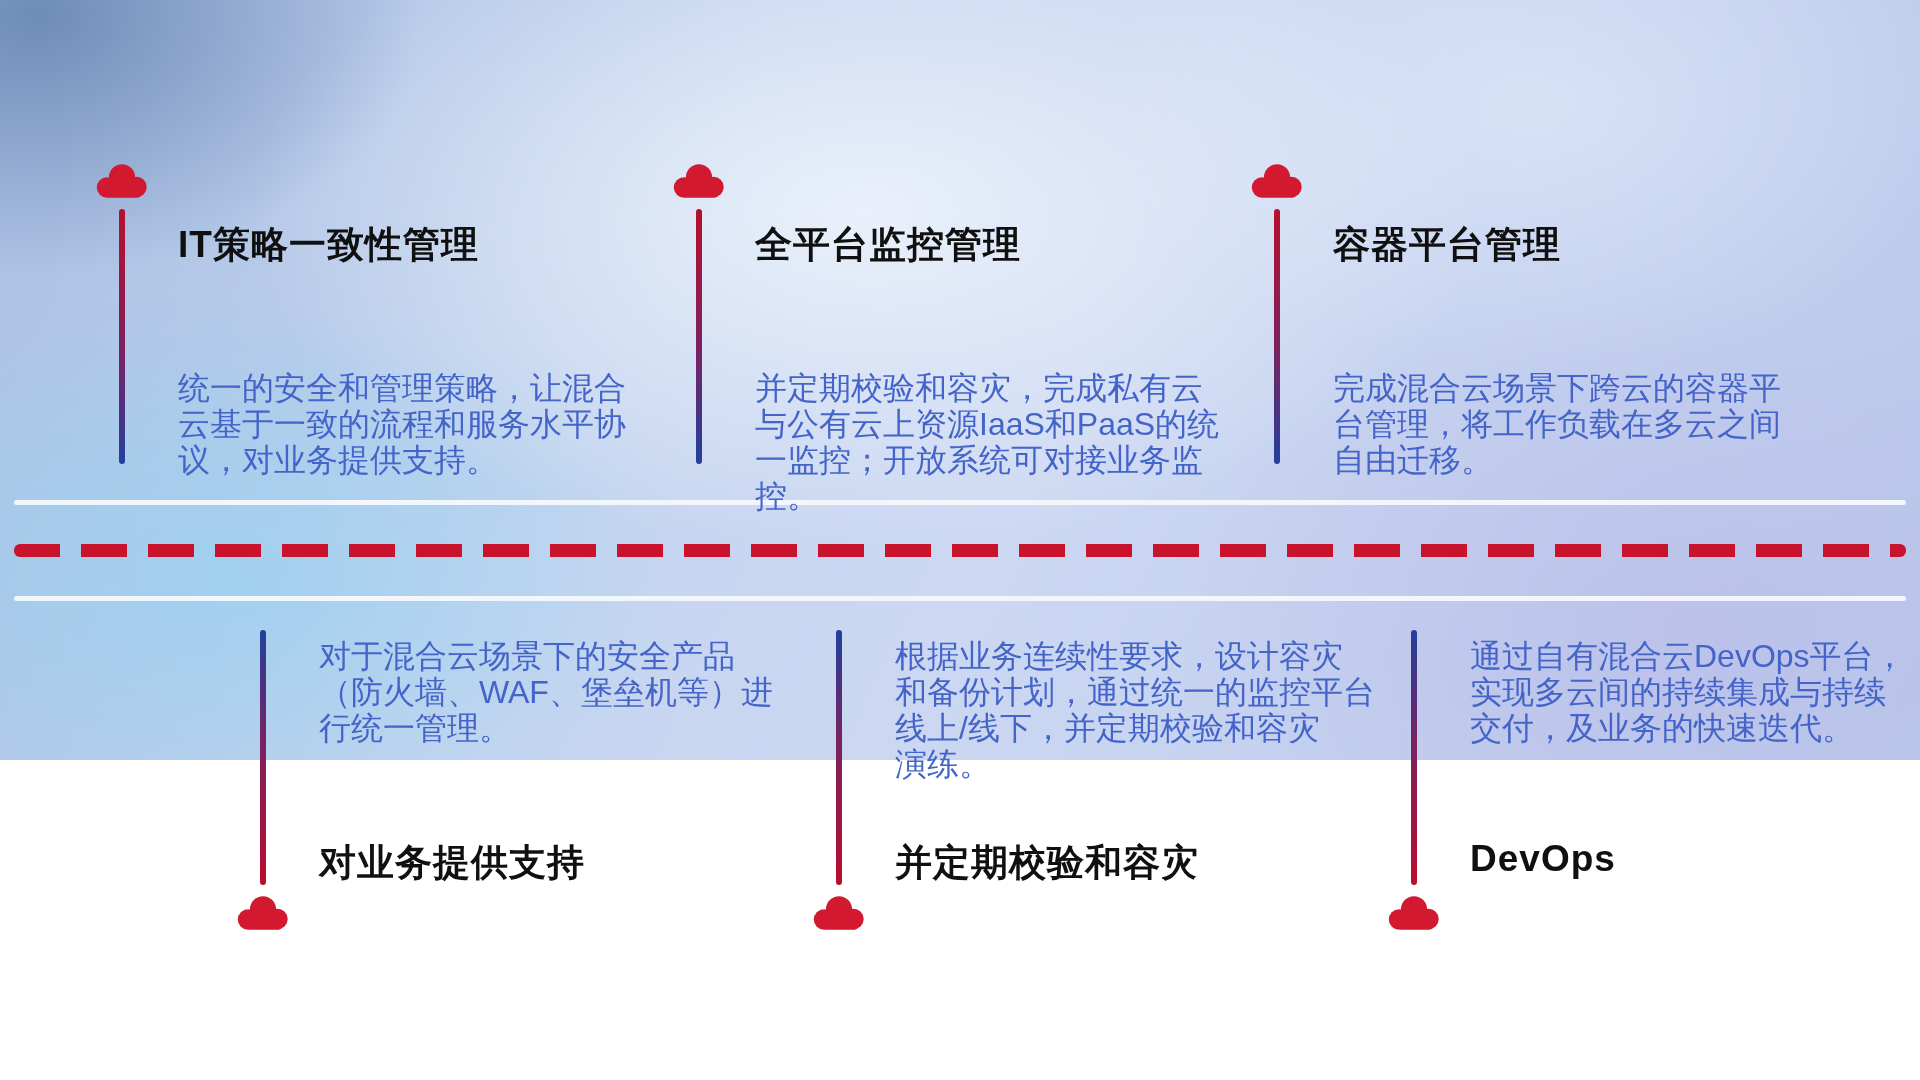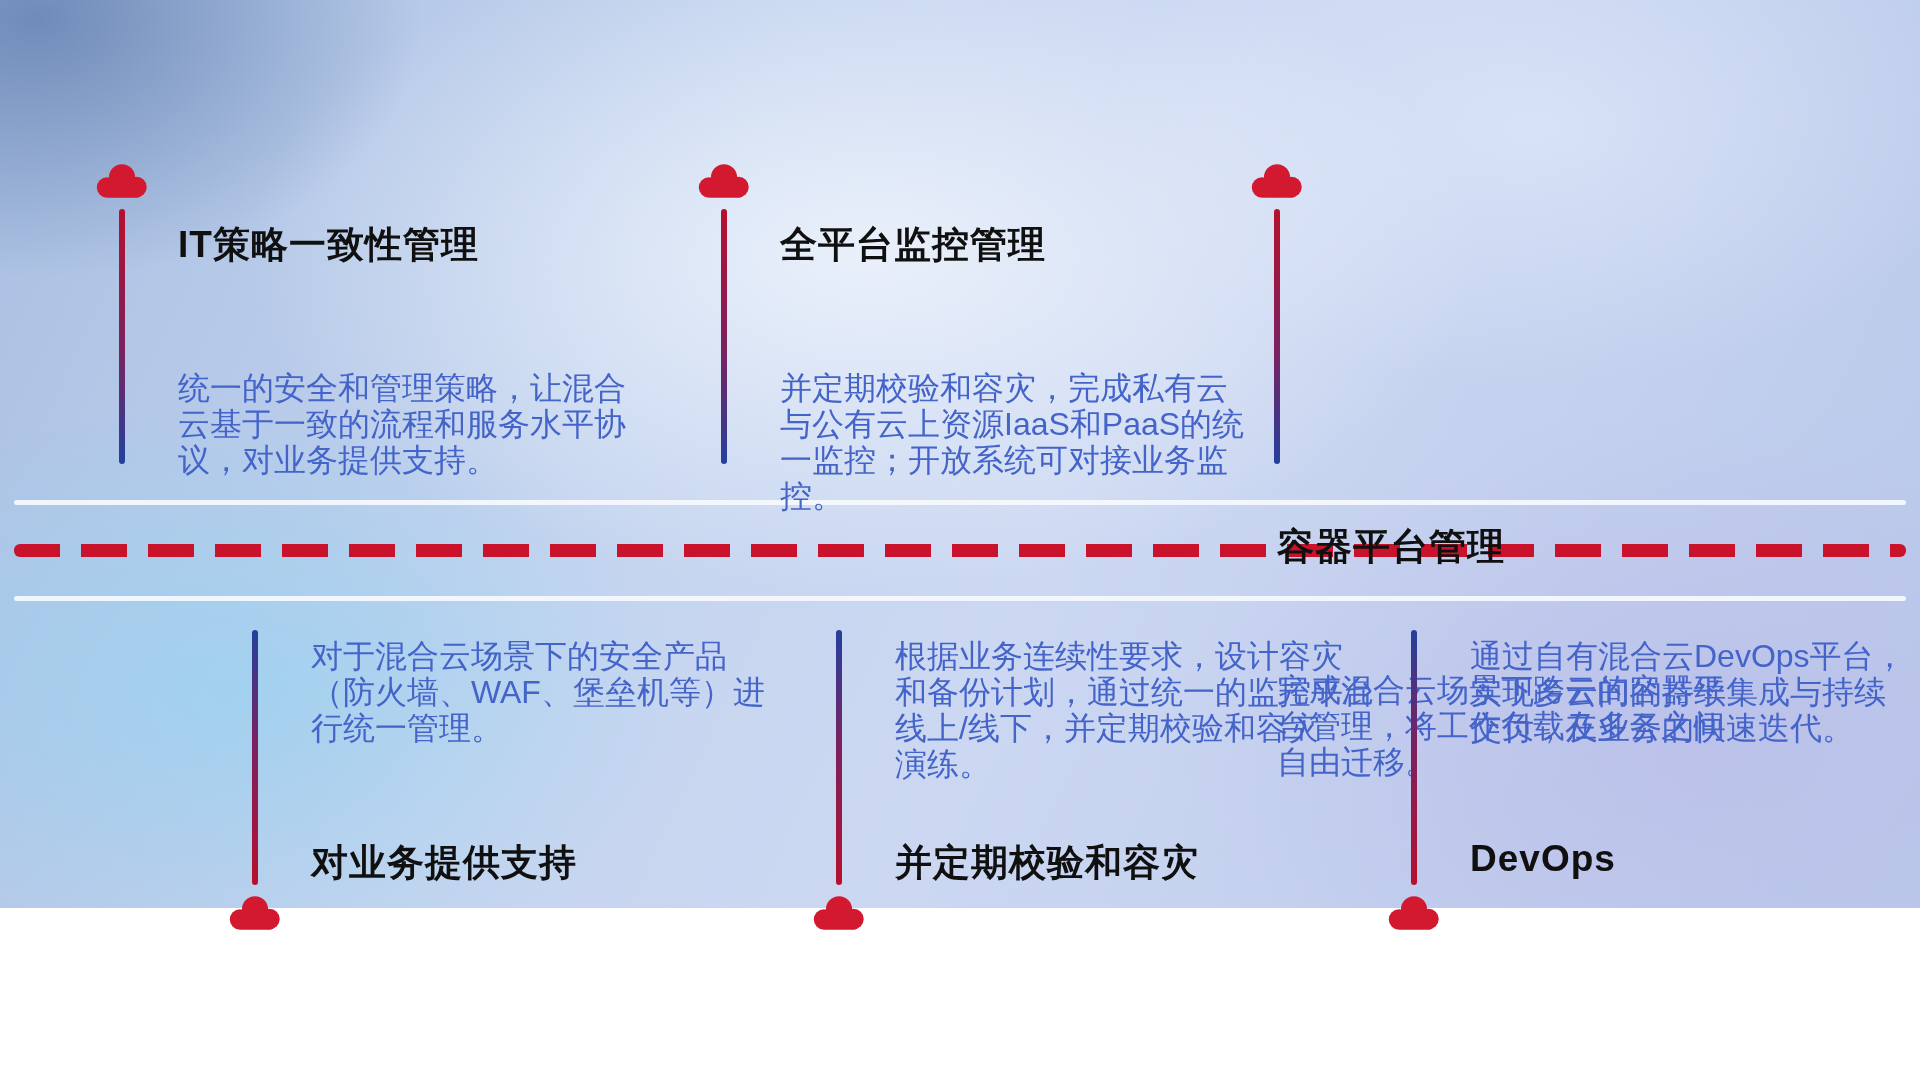--- a/index.html
+++ b/index.html
@@ -4,21 +4,21 @@
 <style>
   * { margin:0; padding:0; box-sizing:border-box; }
   html, body { width:1920px; height:1080px; }
   body {
     font-family:"Liberation Sans","DejaVu Sans",sans-serif;
     overflow:hidden;
   }
   .stage {
     position:relative;
     width:1920px;
-    height:908px;
+    height:760px;
     background:
       radial-gradient(620px 420px at 2% 2%,  rgba(62,96,150,0.55), transparent 62%),
       radial-gradient(950px 520px at 45% 28%, rgba(242,247,253,0.80), transparent 65%),
       radial-gradient(720px 460px at 12% 76%, rgba(140,212,242,0.55), transparent 62%),
       radial-gradient(820px 520px at 88% 82%, rgba(186,186,232,0.60), transparent 65%),
       radial-gradient(700px 420px at 80% 14%, rgba(224,234,250,0.65), transparent 62%),
       linear-gradient(115deg, #a9bfe2 0%, #c4d4ef 35%, #ccd8f2 55%, #b9c8ea 100%);
   }
 
   
@@ -49,23 +49,23 @@
   .content { margin-left:28px; width:480px; }
   .content-top    { padding-top:58px; }
   .content-bottom { padding-top:8px; }
   .cap-title { font-size:37px; font-weight:700; color:#101010; letter-spacing:1px; }
   .cap-desc  { font-size:32px; line-height:36px; color:#4464c9; white-space:pre-line; }
   .content-top .cap-desc    { margin-top:100px; }
   .content-bottom .cap-desc { height:200px; }
 
   
   .pos-t1 { left:94px;   top:162px; }
-  .pos-t2 { left:696px;  top:162px; }
-  .pos-t3 { left:1249px; top:162px;flex-direction:column; }
-  .pos-b1 { left:227px;  top:630px; }
+  .pos-t2 { left:671px;  top:162px; }
+  .pos-t3 { left:1249px; top:162px; }
+  .pos-b1 { left:235px;  top:630px; }
   .pos-b2 { left:811px;  top:630px; }
   .pos-b3 { left:1386px; top:630px; }
 </style>
 </head>
 <body>
 
 <div class="stage">
 
   <div class="hline hline-top"></div>
   <div class="dashline"></div>

